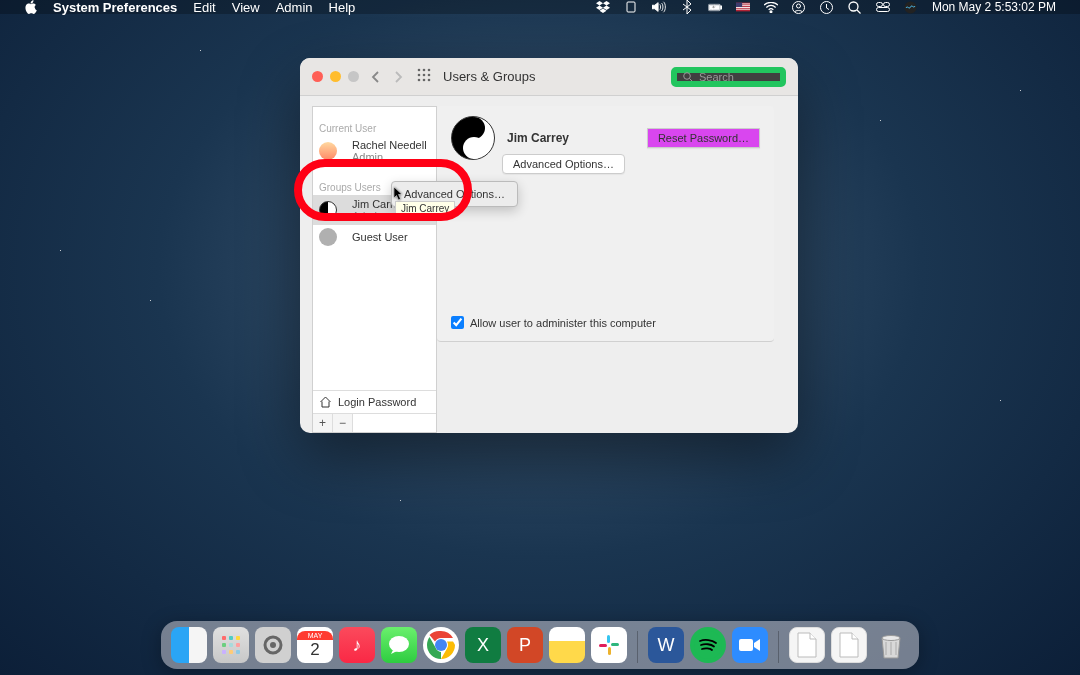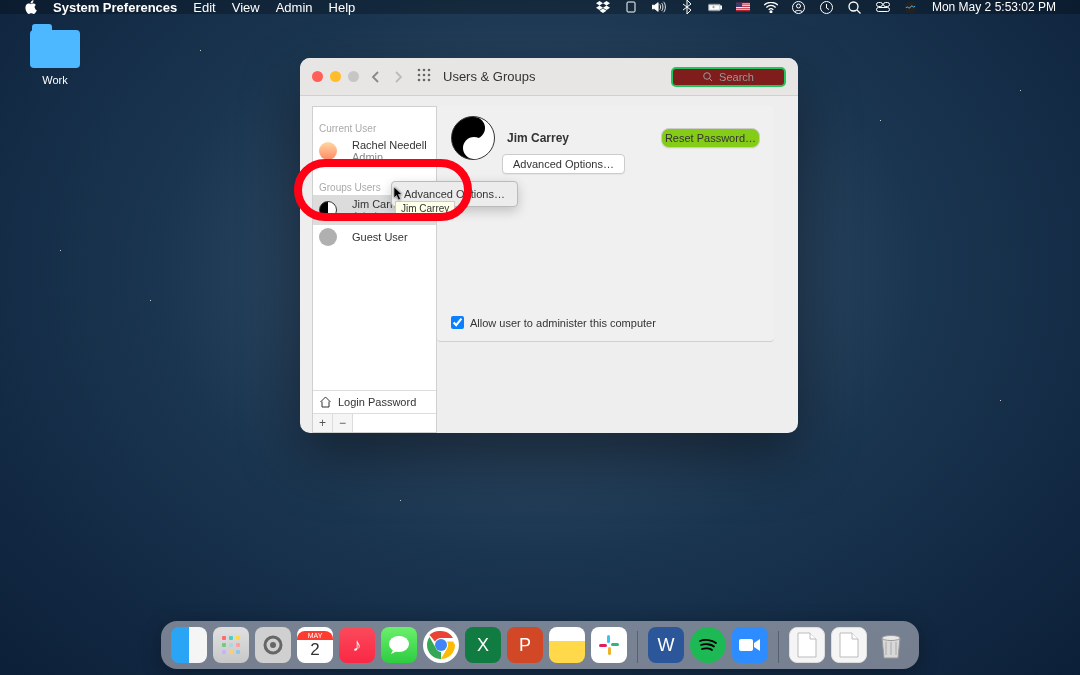--- a/index.html
+++ b/index.html
@@ -24,21 +24,21 @@
 
 
 .window { position: absolute; left: 300px; top: 58px; width: 498px; height: 375px; background: #eee; border-radius: 10px; box-shadow: 0 25px 60px rgba(0,0,0,0.45); display: flex; flex-direction: column; overflow: visible; }
 .titlebar { height: 38px; background: #e8e6e4; border-bottom: 1px solid #d0d0d0; display: flex; align-items: center; padding: 0 12px; border-radius: 10px 10px 0 0; }
 .traffic { display: flex; gap: 7px; }
 .tl { width: 11px; height: 11px; border-radius: 50%; }
 .tl.red { background: #ff5f56; } .tl.yellow { background: #ffbd2e; } .tl.green { background: #c6c6c6; }
 .navbtn { width: 18px; height: 18px; display: flex; align-items: center; justify-content: center; color: #888; margin-left: 8px; }
 .grid-icon { margin-left: 10px; color: #666; }
 .title { margin-left: 12px; font-size: 13px; font-weight: 400; color: #333; }
-.search { margin-left: auto; display: flex; align-items: center; gap: 6px; width: 115px; height: 20px; background: #7f1d1d; border: 2px solid #22c55e; border-radius: 5px; padding: 0 6px; font-size: 11px; color: #999; justify-content: center; }
+.search { margin-left: auto; display: flex; align-items: center; gap: 6px; width: 115px; height: 20px; background: #404040; border: 6px solid #22c55e; border-radius: 5px; padding: 0 6px; font-size: 11px; color: #999; }
 .search svg { flex-shrink: 0; }
 .sidebar { width: 125px; display: flex; flex-direction: column; border: 1px solid #d0d0d0; margin: 0 0 0 12px; background: #fff; border-radius: 0; margin-top: 10px; }
 .section-header { font-size: 10px; color: #aaa; padding: 16px 6px 2px; font-weight: 500; }
 .user-row { display: flex; align-items: center; gap: 15px; padding: 3px 6px; font-size: 11px; position: relative; }
 .user-row.sel { background: #dcdcdc; }
 .avatar { width: 18px; height: 18px; border-radius: 50%; flex-shrink: 0; background: #ddd; display: flex; align-items: center; justify-content: center; overflow: hidden; }
 .avatar.yinyang { background: linear-gradient(90deg, #000 50%, #fff 50%); border: 1px solid #333; }
 .avatar.rachel { background: linear-gradient(180deg,#ffd9a0,#ff8866); }
 .avatar.guest { background: #b0b0b0; }
 .user-info { display: flex; flex-direction: column; line-height: 1.1; }
@@ -49,21 +49,21 @@
 .plusminus { display: flex; border-top: 1px solid #ddd; }
 .pm { width: 20px; height: 18px; border-right: 1px solid #ddd; display: flex; align-items: center; justify-content: center; font-size: 12px; color: #555; background: #f5f5f5; }
 
 .main { flex: 1; padding: 10px 14px; position: relative; overflow: visible; }
 .profile { display: flex; align-items: center; gap: 12px; }
 .big-avatar { width: 44px; height: 44px; border-radius: 50%; background: linear-gradient(90deg, #000 50%, #fff 50%); border: 1px solid #333; position: relative; }
 .big-avatar::before, .big-avatar::after { content: ''; position: absolute; width: 22px; height: 22px; border-radius: 50%; left: 11px; }
 .big-avatar::before { top: 0; background: #000; }
 .big-avatar::after { bottom: 0; background: #fff; }
 .profile-name { font-size: 12px; font-weight: 600; color: #333; }
-.reset-btn { margin-left: auto; font-size: 11px; background: #84cc16; border: 1px solid #ccc; border-radius: 8px; padding: 3px 3px; color: #333; box-shadow: 0 1px 1px rgba(0,0,0,0.05);}
+.reset-btn { margin-left: auto; font-size: 11px; background: #d946ef; border: 1px solid #ccc; border-radius: 0; padding: 3px 10px; color: #333; box-shadow: 0 1px 1px rgba(0,0,0,0.05);}
 .adv-btn { position: absolute; left: 65px; top: 48px; font-size: 11px; background: #fff; border: 1px solid #ccc; border-radius: 4px; padding: 3px 10px; color: #333; box-shadow: 0 1px 1px rgba(0,0,0,0.05);}
 .allow-row { position: absolute; bottom: 12px; left: 14px; display: flex; align-items: center; gap: 6px; font-size: 11px; color: #333; }
 .allow-row input { accent-color: #0a7fff; }
 
 .footer { height: 40px; display: flex; align-items: center; padding: 0 14px; gap: 10px; font-size: 11px; color: #777; }
 .lock-icon { position: relative; width: 14px; height: 18px; }
 .lock-body { width: 12px; height: 10px; background: linear-gradient(#d9a441,#c08830); border-radius: 2px; position: absolute; bottom: 0; left: 1px; }
 .lock-sh { width: 8px; height: 8px; border: 1.5px solid #c08830; border-bottom: none; border-radius: 4px 4px 0 0; position: absolute; top: 0; left: 3px; }
 .help { margin-left: auto; width: 18px; height: 18px; border: 1px solid #ccc; border-radius: 50%; display: flex; align-items: center; justify-content: center; font-size: 11px; color: #555; background: #fff; }
 
@@ -203,24 +203,20 @@
       <span class="mb-icon">
           <svg width="13" height="13" viewBox="0 0 13 13">
             <circle cx="6.5" cy="6.5" r="6" fill="#222"></circle>
             <path d="M2 7c1.5-3 3 2 4.5-1s3 2 4.5-1" stroke="#4fc3f7" stroke-width="1" fill="none"></path>
           </svg>
         </span>
       <span class="mb-date">Mon May 2  5:53:02 PM</span>
     </div>
   </div>
 
-  <div class="desktop-icon">
-    <div class="folder-shape"></div>
-    <div>Work</div>
-  </div>
 
   <div class="window">
     <div class="titlebar">
       <div class="traffic">
         <div class="tl red"></div>
         <div class="tl yellow"></div>
         <div class="tl green"></div>
       </div>
       <div class="navbtn">
           <svg width="10" height="12" viewBox="0 0 10 12" fill="none" stroke="#888" stroke-width="1.8">

